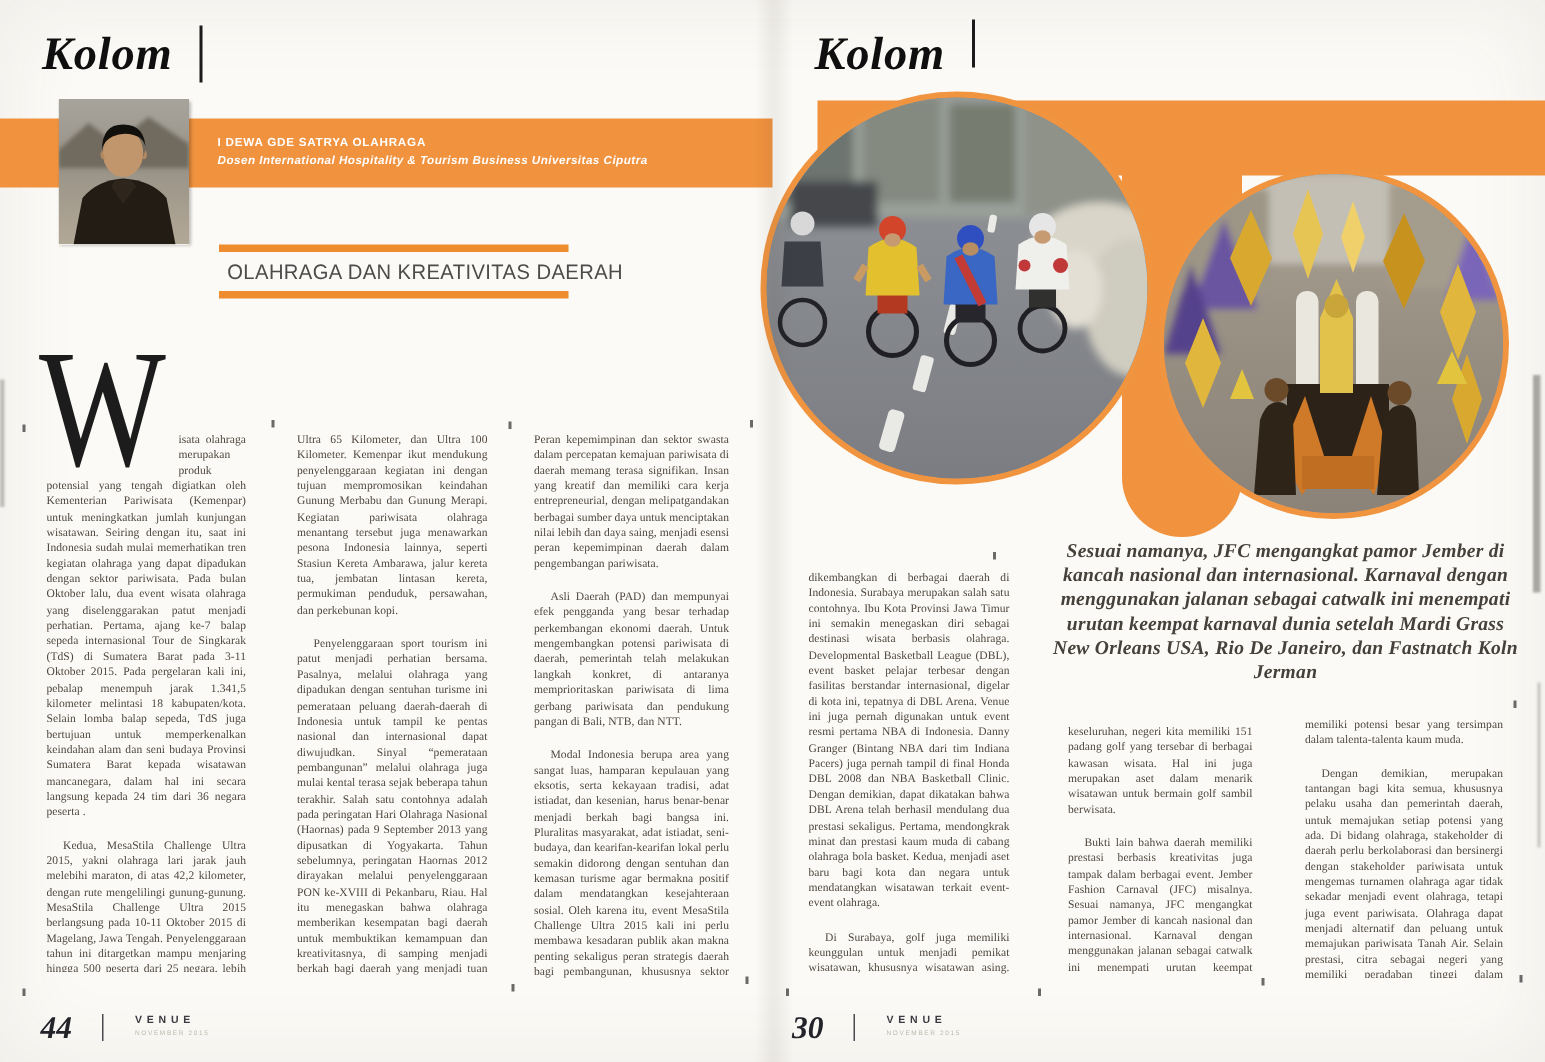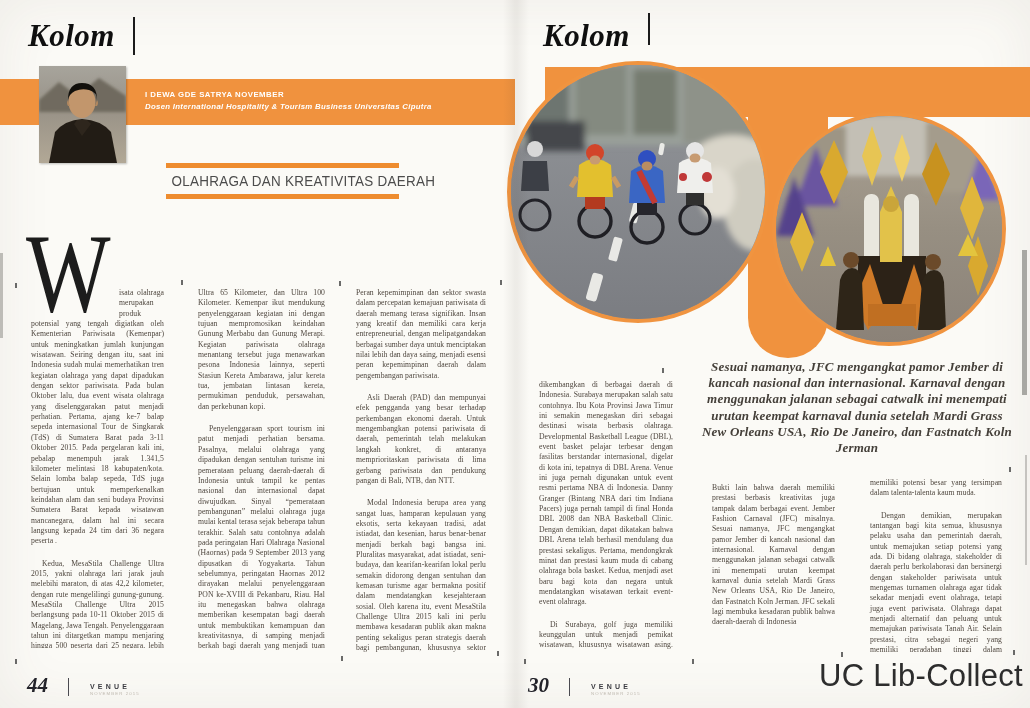--- a/index.html
+++ b/index.html
@@ -16,21 +16,21 @@
 
   .kolom { position:absolute; font:italic 700 31px/1 "Liberation Serif", serif; color:#0f0f0f; letter-spacing:0.5px; }
   .kolom-rule { position:absolute; width:2px; height:38px; background:#1b1b1b; }
 
   .orange-band { position:absolute; background:#F0923E; }
 
   .author-photo { position:absolute; left:39px; top:66px; width:87px; height:97px; overflow:hidden; box-shadow:1px 1px 2px rgba(0,0,0,0.25); }
   .author-name  { position:absolute; left:145px; top:90px;  font:700 7.8px "Liberation Sans", sans-serif; color:#ffffff; letter-spacing:0.5px; }
   .author-title { position:absolute; left:145px; top:102px; font:italic 700 7.8px "Liberation Sans", sans-serif; color:#ffffff; letter-spacing:0.3px; }
 
-  .headline-block { position:absolute; left:166px; top:163px; width:233px; }
+  .headline-block { position:absolute; left:146px; top:163px; width:233px; }
   .headline-rule { height:5px; background:#EE8C2F; }
   .headline-text { display:inline-block; padding:5px 0 4px 0; font:400 14px/1.2 "Liberation Sans", sans-serif; color:#4c4c4c; letter-spacing:0.3px; transform:scaleX(0.96); transform-origin:center; white-space:nowrap; }
 
   .drop-cap {
     position:absolute; left:26px; top:217px; font:400 112px/1 "Liberation Serif", serif;
     color:#1c1c1c; transform:scaleX(0.80); transform-origin:left top; letter-spacing:-2px;
   }
   .dropcap-spacer { float:left; width:100px; height:42px; }
 
   .bodycol {
@@ -38,21 +38,21 @@
     text-align:justify; overflow:hidden; letter-spacing:0.05px;
   }
   .bodycol p { margin:12px; }
   .bodycol p + p { text-indent:11px; }
 
   .pull-quote {
     position:absolute; left:185px; top:359px; width:314px;
     font:italic 700 13px/16.2px "Liberation Serif", serif; color:#45403a; letter-spacing:0.2px;text-align:center;
   }
 
-  .page-footer { position:absolute; display:flex; align-items:flex-end;gap:16px; }
+  .page-footer { position:absolute; display:flex; align-items:flex-start;gap:16px; }
   .pagenum { font:italic 700 21px/1 "Liberation Serif", serif; color:#23232a; }
   .footer-rule { width:1px; height:18px; background:#4a4a50; margin:1px 5px 0 4px; }
   .mag { display:flex; flex-direction:column; padding-top:2px; }
   .mag-name  { font:700 7px "Liberation Sans", sans-serif; letter-spacing:3.2px; color:#3b3b41; }
   .mag-issue { font:400 4.3px "Liberation Sans", sans-serif; letter-spacing:1.1px; color:#bdb8ae; margin-top:1.5px; }
 
   .circle-photo { position:absolute; border:4px solid #F09440; border-radius:50%; overflow:hidden; background:#888; }
   .orange-connector { position:absolute; left:233px; top:100px; width:80px; height:258px; background:#F0923E; border-radius:0 0 42px 42px; }
 
   .watermark { position:absolute; left:819px; top:660px; font:400 31px/1 "Liberation Sans", sans-serif; color:#2d2d2d; letter-spacing:0.3px; }
@@ -91,21 +91,21 @@
         <polygon points="0,34 20,16 38,30 60,12 87,30 87,46 0,46" fill="#6f6a5e" filter="url(#pblur)"></polygon>
         <path d="M10,97 L16,66 Q26,54 43,53 Q62,54 72,66 L78,97 Z" fill="#221c15"></path>
         <path d="M35,58 L43,70 L52,58 L48,54 L38,54 Z" fill="#2e261d"></path>
         <ellipse cx="43" cy="36" rx="13.5" ry="16" fill="#c2966c"></ellipse>
         <path d="M29,34 Q29,17 43,17 Q58,17 58,34 Q58,26 50,24 Q43,22 36,25 Q30,28 29,34 Z" fill="#12100c"></path>
         <path d="M29,34 q-2,3 0,6 l2,0 Z" fill="#b2885f"></path>
         <path d="M58,34 q2,3 0,6 l-2,0 Z" fill="#b2885f"></path>
       </svg>
     </div>
 
-    <div class="author-name">I DEWA GDE SATRYA NOVEMBER</div>
+    <div class="author-name">I DEWA GDE SATRYA OLAHRAGA</div>
     <div class="author-title">Dosen International Hospitality &amp; Tourism Business Universitas Ciputra</div>
 
     <div class="headline-block">
       <div class="headline-rule"></div>
       <span class="headline-text">OLAHRAGA DAN KREATIVITAS DAERAH</span>
       <div class="headline-rule"></div>
     </div>
 
     <div class="drop-cap">W</div>
 
@@ -267,41 +267,41 @@
     <div class="pull-quote">Sesuai namanya, JFC mengangkat pamor Jember di kancah nasional dan internasional. Karnaval dengan menggunakan jalanan sebagai catwalk ini menempati urutan keempat karnaval dunia setelah Mardi Grass New Orleans USA, Rio De Janeiro, dan Fastnatch Koln Jerman</div>
 
     <div class="bodycol" style="left:12px; top:368px; width:158px; height:282px;">
       <div>
           <p>dikembangkan di berbagai daerah di Indonesia. Surabaya merupakan salah satu contohnya. Ibu Kota Provinsi Jawa Timur ini semakin menegaskan diri sebagai destinasi wisata berbasis olahraga. Developmental Basketball League (DBL), event basket pelajar terbesar dengan fasilitas berstandar internasional, digelar di kota ini, tepatnya di DBL Arena. Venue ini juga pernah digunakan untuk event resmi pertama NBA di Indonesia. Danny Granger (Bintang NBA dari tim Indiana Pacers) juga pernah tampil di final Honda DBL 2008 dan NBA Basketball Clinic. Dengan demikian, dapat dikatakan bahwa DBL Arena telah berhasil mendulang dua prestasi sekaligus. Pertama, mendongkrak minat dan prestasi kaum muda di cabang olahraga bola basket. Kedua, menjadi aset baru bagi kota dan negara untuk mendatangkan wisatawan terkait event-event olahraga.</p>
           <p>Di Surabaya, golf juga memiliki keunggulan untuk menjadi pemikat wisatawan, khususnya wisatawan asing. Dibandingkan padang golf di daerah lain, harga yang ditawarkan di sini lebih murah dan memiliki kualitas lapangan yang juga lebih baik. Secara</p>
         </div>
     </div>
     <div class="bodycol" style="left:185px; top:471px; width:147px; height:180px;">
       <div>
+          <p>keseluruhan, negeri kita memiliki 151 padang golf yang tersebar di berbagai kawasan wisata. Hal ini juga merupakan aset dalam menarik wisatawan untuk bermain golf sambil berwisata.</p>
           <p>Bukti lain bahwa daerah memiliki prestasi berbasis kreativitas juga tampak dalam berbagai event. Jember Fashion Carnaval (JFC) misalnya. Sesuai namanya, JFC mengangkat pamor Jember di kancah nasional dan internasional. Karnaval dengan menggunakan jalanan sebagai catwalk ini menempati urutan keempat karnaval dunia setelah Mardi Grass New Orleans USA, Rio De Janeiro, dan Fastnatch Koln Jerman. JFC sekali lagi membuka kesadaran publik bahwa daerah-daerah di Indonesia</p>
         </div>
     </div>
     <div class="bodycol" style="left:343px; top:466px; width:156px; height:186px;">
       <div>
           <p>memiliki potensi besar yang tersimpan dalam talenta-talenta kaum muda.</p>
           <p>Dengan demikian, merupakan tantangan bagi kita semua, khususnya pelaku usaha dan pemerintah daerah, untuk memajukan setiap potensi yang ada. Di bidang olahraga, stakeholder di daerah perlu berkolaborasi dan bersinergi dengan stakeholder pariwisata untuk mengemas turnamen olahraga agar tidak sekadar menjadi event olahraga, tetapi juga event pariwisata. Olahraga dapat menjadi alternatif dan peluang untuk memajukan pariwisata Tanah Air. Selain prestasi, citra sebagai negeri yang memiliki peradaban tinggi dalam olahraga juga penting untuk mendongkrak event-event olahraga tingkat dunia diadakan di Indonesia.</p>
         </div>
     </div>
 
     <div class="page-footer" style="left:13px; top:675px;">
       <span class="pagenum">30</span>
       <span class="footer-rule"></span>
       <span class="mag">
         <span class="mag-name">VENUE</span>
         <span class="mag-issue">NOVEMBER 2015</span>
       </span>
     </div>
   </div>
 
-  <div class="watermark">UC Lib-Collect</div>
   <div class="gutter-shadow"></div>
 
   <div class="edge-strip" style="left:1022px; top:250px; width:5px; height:145px;"></div>
   <div class="edge-strip" style="left:1025px; top:455px; width:2px; height:110px; opacity:0.35;"></div>
   <div class="edge-strip" style="left:0; top:253px; width:3px; height:85px; opacity:0.4;"></div>
 
   <div class="scan-mark" style="left:15px;  top:283px;"></div>
   <div class="scan-mark" style="left:181px; top:280px;"></div>
   <div class="scan-mark" style="left:339px; top:281px;"></div>
   <div class="scan-mark" style="left:500px; top:280px;"></div>

